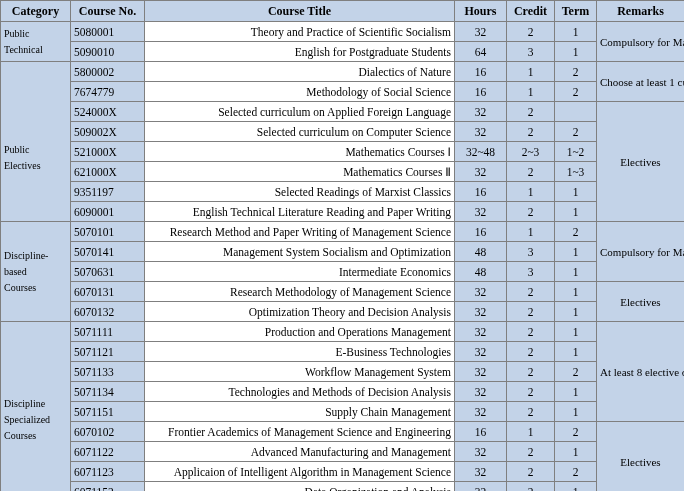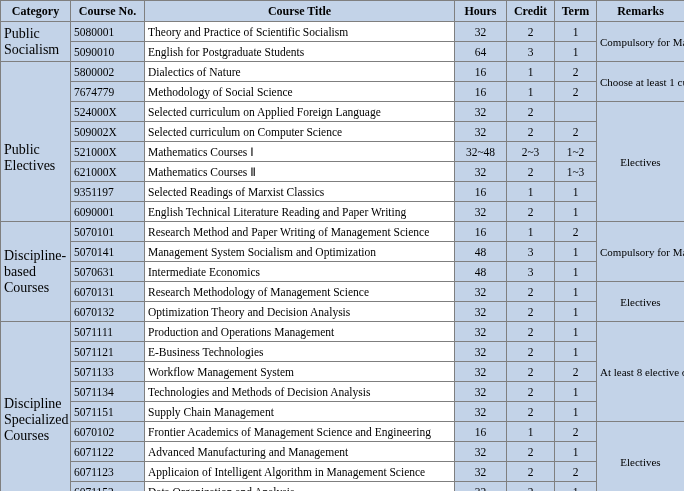--- a/index.html
+++ b/index.html
@@ -48,32 +48,32 @@
     background: #c3d3e8;
     text-align: center;
     font-weight: bold;
     font-size: 12px;
     height: 20px;
   }
   td.cat {
     background: #c3d3e8;
     text-align: left;
     padding-left: 4px;
-    font-size: 14px;
+    font-size: 10px;
     vertical-align: middle;
   }
   td.cat .catline { display: block; line-height: 16px; }
   td.cno {
     background: #c3d3e8;
     text-align: left;
     font-size: 11.5px;
   }
   td.title {
     background: #ffffff;
-    text-align: left;
+    text-align: right;
     padding-left: 4px;
   }
   td.num {
     background: #c3d3e8;
     text-align: center;
   }
   td.rem {
     background: #c3d3e8;
     text-align: center;
     font-size: 11px;
@@ -104,21 +104,21 @@
           <th>Hours</th>
           <th>Credit</th>
           <th>Term</th>
           <th>Remarks</th>
         </tr>
     </thead>
     <tbody id="body-rows">
         <tr>
           <td class="cat" rowspan="2">
             <span class="catline">Public</span>
-            <span class="catline">Socialism</span>
+            <span class="catline">Technical</span>
           </td>
           <td class="cno">5080001</td>
           <td class="title">Theory and Practice of Scientific Socialism</td>
           <td class="num">32</td>
           <td class="num">2</td>
           <td class="num">1</td>
           <td class="rem" rowspan="2">Compulsory for Masters</td>
         </tr>
         <tr>
           <td class="cno">5090010</td>

